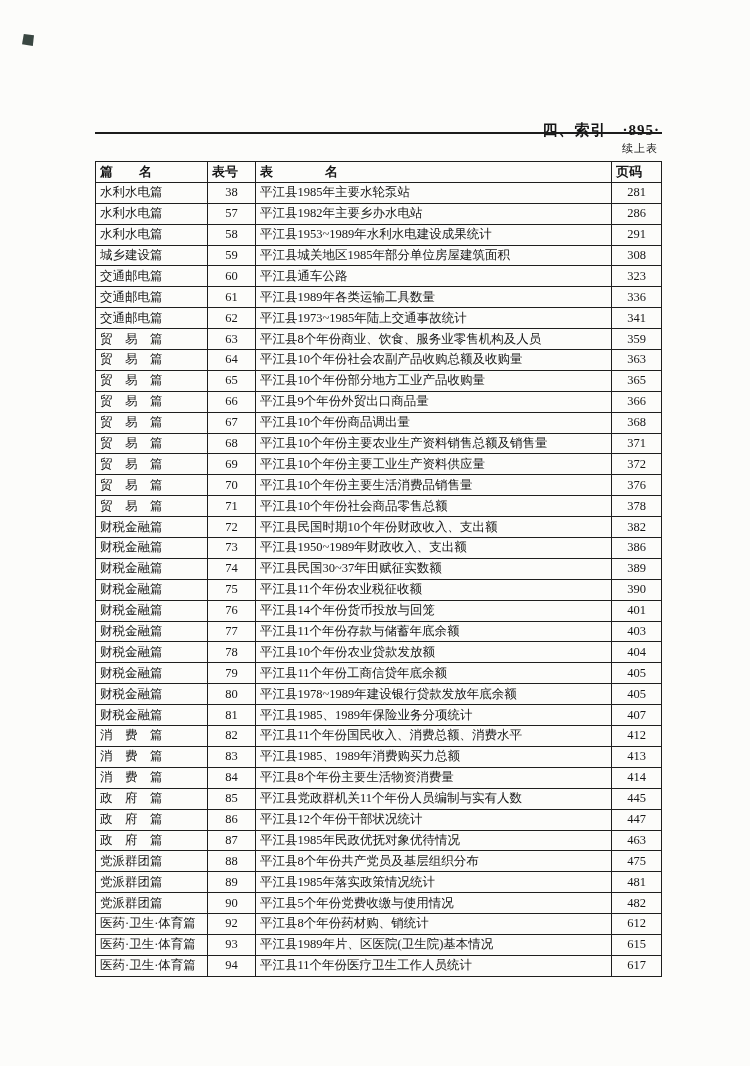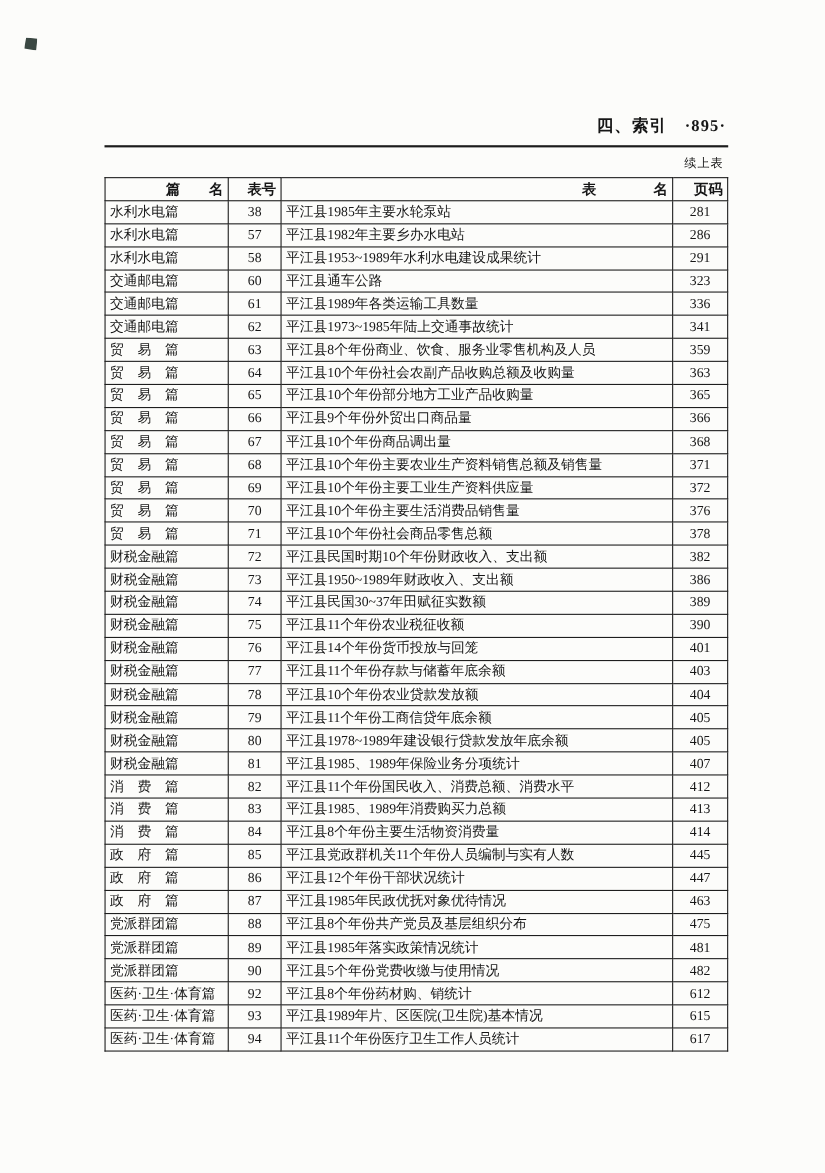--- a/index.html
+++ b/index.html
@@ -15,21 +15,21 @@
 
   .scan-mark {
     position: absolute; left: 22px; top: 34px;
     width: 12px; height: 12px;
     background: #25332e;
     clip-path: polygon(15% 0, 100% 10%, 90% 100%, 0 85%);
     opacity: .9;
   }
 
   .page-header {
-    position: absolute; top: 105px; right: 90px;
+    position: absolute; top: 121px; right: 90px;
     font-size: 15px; font-weight: bold;
     letter-spacing: 1px;
     white-space: pre;
   }
   .header-rule {
     position: absolute; top: 132px; left: 95px; right: 88px;
     height: 2px; background: #1c1c1c;
   }
   .continuation {
     position: absolute; top: 141px; right: 92px;
@@ -47,21 +47,21 @@
   table.index th, table.index td {
     border: 1px solid #1e1e1e;
     padding: 0 4px;
     height: 19.9px;
     line-height: 1.05;
     overflow: hidden;
     white-space: nowrap;
   }
   table.index th {
     font-weight: bold;
-    text-align: right;
+    text-align: left;
     font-size: 13px;
   }
   col.c-section { width: 112px; }
   col.c-no      { width: 48px; }
   col.c-title   { width: 356px; }
   col.c-page    { width: 50px; }
 
   td.cell-section { text-align: left; }
   td.cell-no      { text-align: center; }
   td.cell-title   { text-align: left; padding-left: 7px; }
@@ -108,20 +108,26 @@
       <td class="cell-title">平江县1982年主要乡办水电站</td>
       <td class="cell-page">286</td>
     </tr>
         <tr>
       <td class="cell-section">水利水电篇</td>
       <td class="cell-no">58</td>
       <td class="cell-title">平江县1953~1989年水利水电建设成果统计</td>
       <td class="cell-page">291</td>
     </tr>
         <tr>
+      <td class="cell-section">城乡建设篇</td>
+      <td class="cell-no">59</td>
+      <td class="cell-title">平江县城关地区1985年部分单位房屋建筑面积</td>
+      <td class="cell-page">308</td>
+    </tr>
+        <tr>
       <td class="cell-section">交通邮电篇</td>
       <td class="cell-no">60</td>
       <td class="cell-title">平江县通车公路</td>
       <td class="cell-page">323</td>
     </tr>
         <tr>
       <td class="cell-section">交通邮电篇</td>
       <td class="cell-no">61</td>
       <td class="cell-title">平江县1989年各类运输工具数量</td>
       <td class="cell-page">336</td>

